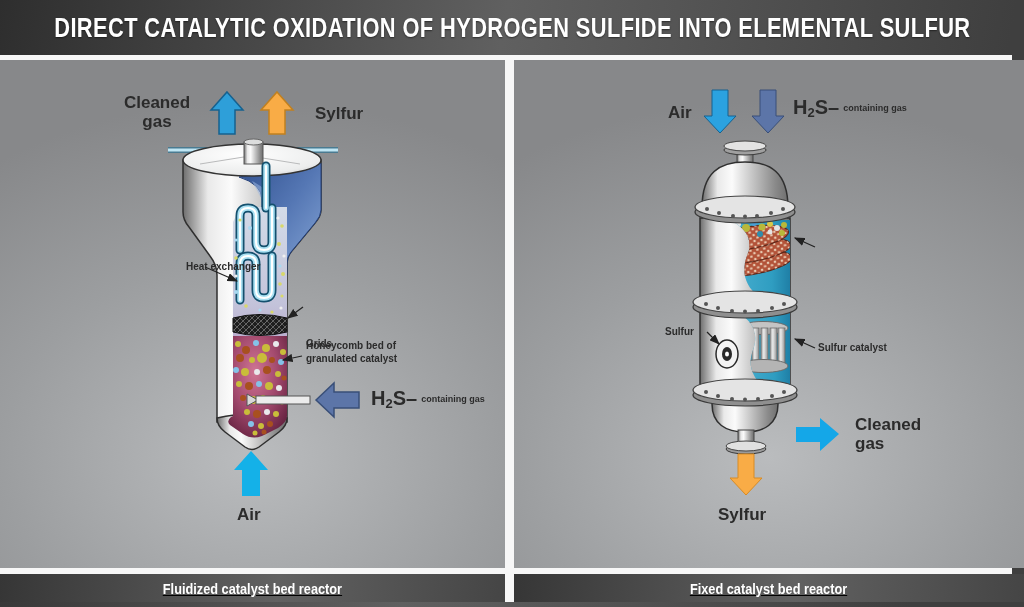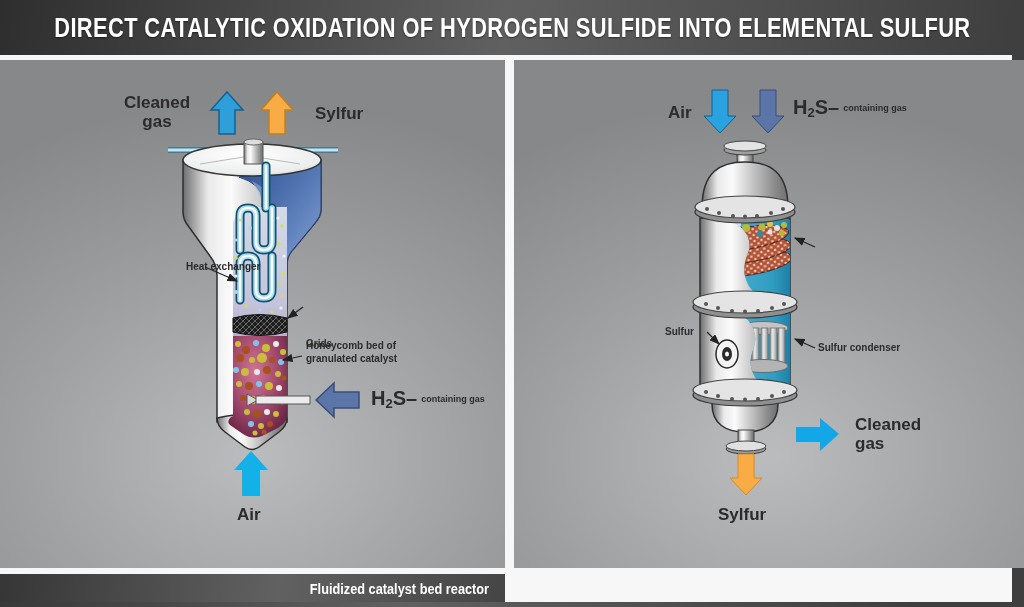--- a/index.html
+++ b/index.html
@@ -12,21 +12,21 @@
         transform:scaleX(0.78);letter-spacing:0.5px;
         text-shadow:0 1px 2px rgba(0,0,0,.5);}
   .board{position:absolute;left:0;top:55px;width:1012px;height:547px;background:#f7f7f7;}
   .panel{position:absolute;top:5px;height:508px;
         background:radial-gradient(90% 70% at 50% 78%, #babcbe, #9c9ea0 55%, #87888a);}
   .panel-left{left:0;width:505px;}
   .panel-right{left:514px;width:510px;}
   .panel svg{position:absolute;left:0;top:0;}
   .caption{position:absolute;top:519px;height:28px;
         background:linear-gradient(95deg,#363636,#616161 55%,#454545);
-        display:flex;align-items:center;justify-content:flex-end;}
+        display:flex;align-items:center;justify-content:center;text-decoration:underline;}
   .caption-left{left:0;width:505px;}
   .caption-right{left:514px;width:510px;}
   .caption-text{color:#fff;font-weight:bold;font-size:15px;transform:scaleX(0.85);
         white-space:nowrap;}
   .lbl{position:absolute;color:#2b2b2b;font-weight:bold;white-space:pre-line;}
   .lbl-big{font-size:17px;line-height:19px;}
   .lbl-small{font-size:10px;line-height:13px;}
   .h2s{position:absolute;color:#2b2b2b;font-weight:bold;font-size:20px;white-space:nowrap;}
   .h2s .sub{font-size:13px;vertical-align:-3px;}
   .h2s .qual{font-size:9px;vertical-align:3px;margin-left:4px;text-align:center;}
@@ -374,23 +374,26 @@
         <polygon points="246,30 262,30 262,56 270,56 254,73 238,56 246,56" fill="#5c75a8" stroke="#394f78" stroke-width="1"></polygon>
         <polygon points="282,367 306,367 306,358 325,374 306,391 306,382 282,382" fill="#14a7e8"></polygon>
         <polygon points="224,394 240,394 240,418 248,418 232,435 216,418 224,418" fill="#f9ac46" stroke="#d88b24" stroke-width="1"></polygon>
       </svg>
 
       <div class="lbl lbl-big" style="left:154px;top:43px;">Air</div>
       <div class="h2s" style="left:279px;top:36px;">
         <span>H</span><span class="sub">2</span><span>S–</span><span class="qual">containing gas</span>
       </div>
       <div class="lbl lbl-small" style="left:151px;top:265px;">Sulfur</div>
-      <div class="lbl lbl-small" style="left:304px;top:281px;">Sulfur condenser</div>
+      <div class="lbl lbl-small" style="left:304px;top:281px;">Sulfur catalyst</div>
       <div class="lbl lbl-big" style="left:341px;top:355px;">Cleaned
 gas</div>
       <div class="lbl lbl-big" style="left:204px;top:445px;">Sylfur</div>
     </div>
 
     <div class="caption caption-left">
       <span class="caption-text">Fluidized catalyst bed reactor</span>
     </div>
+    <div class="caption caption-right">
+      <span class="caption-text">Fixed catalyst bed reactor</span>
+    </div>
   </div>
 </div>
 
 </body></html>

